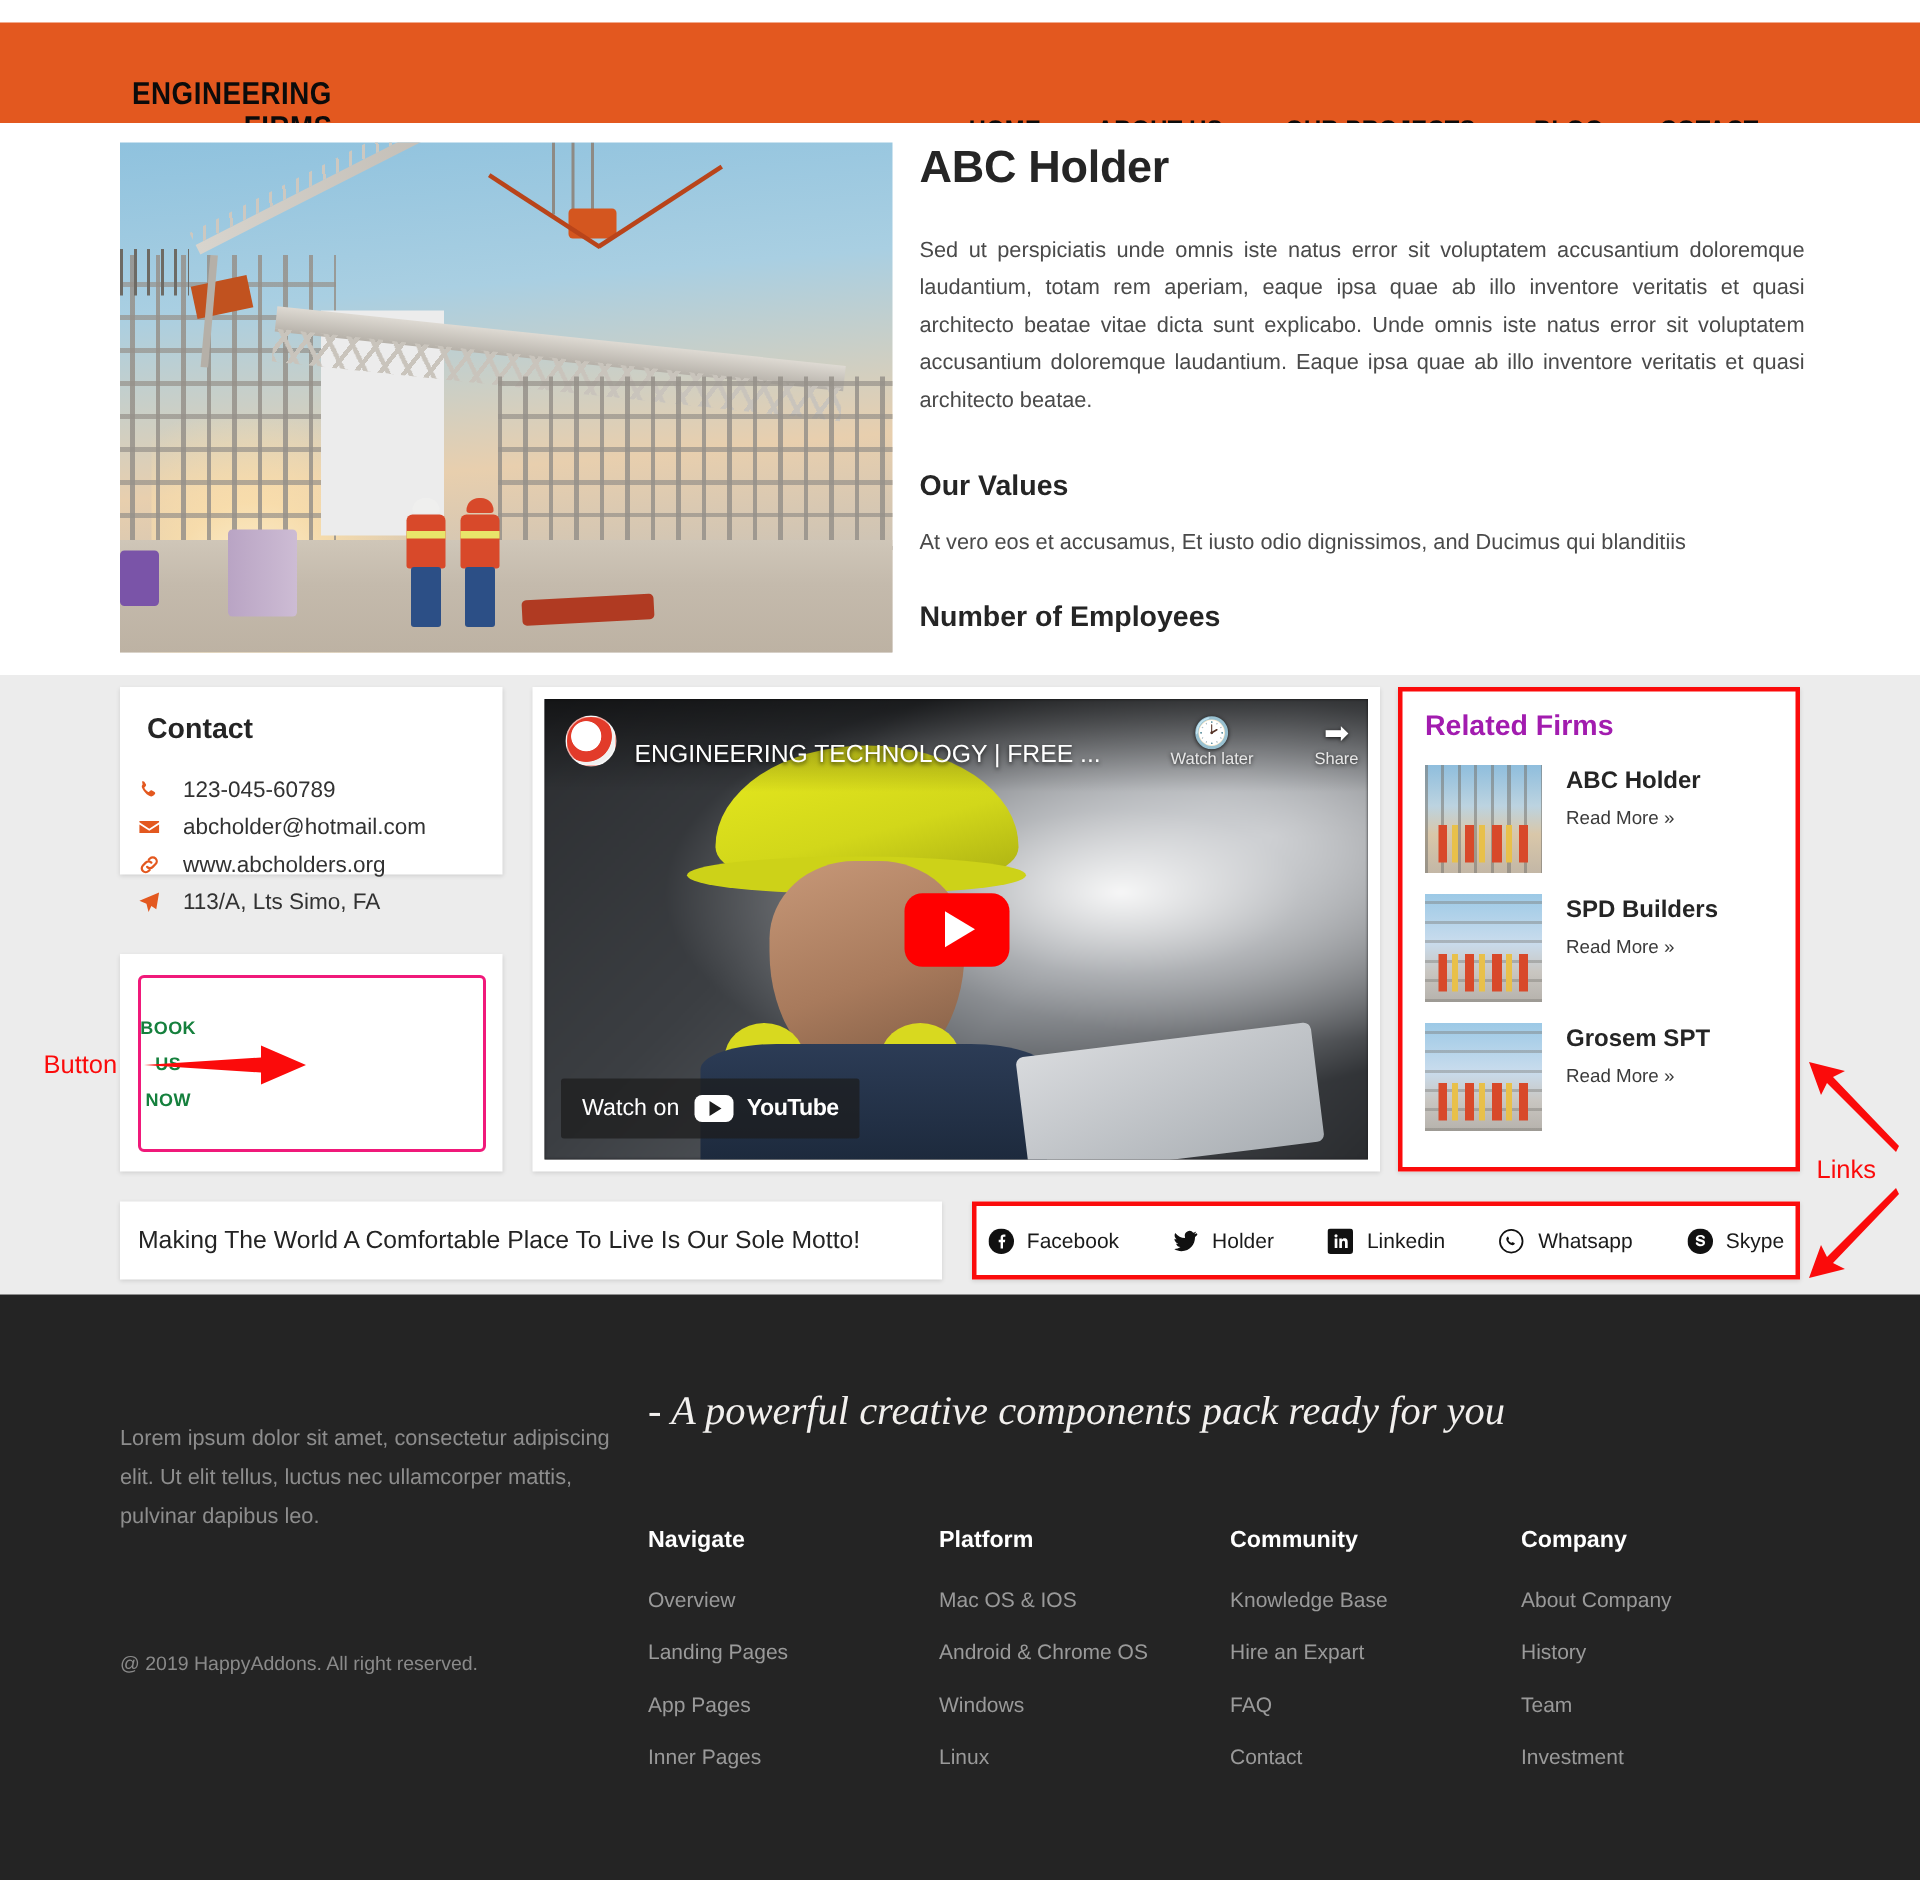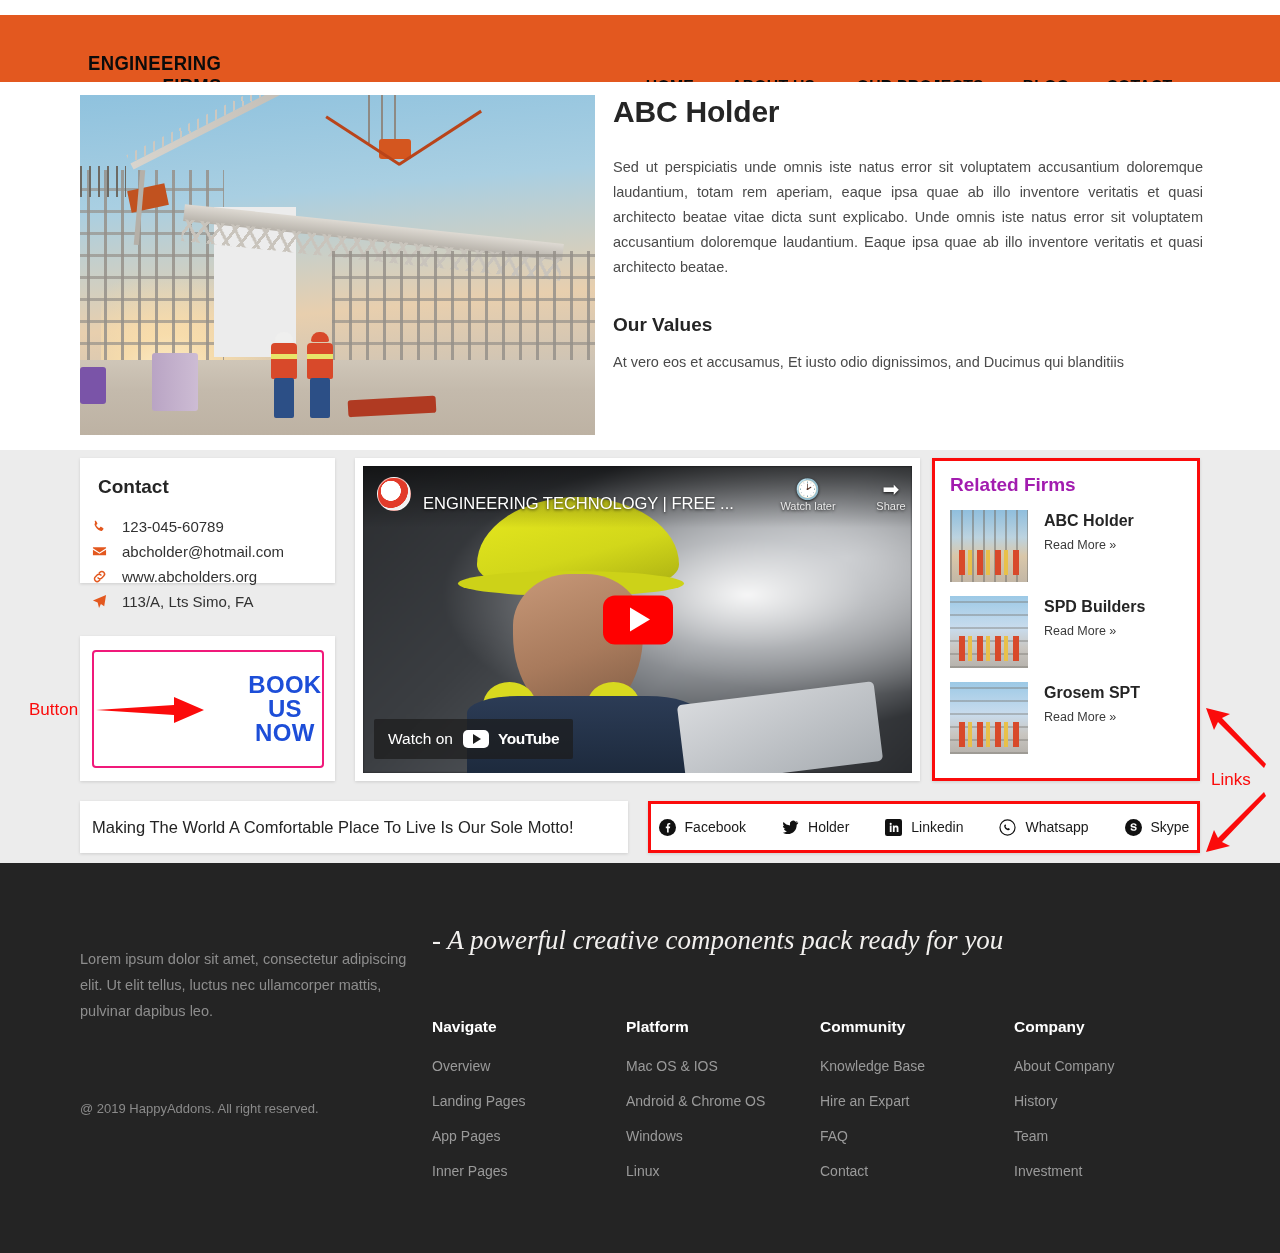--- a/index.html
+++ b/index.html
@@ -106,22 +106,22 @@
   .contact-card { position: absolute; left: 80px; top: 8px; width: 255px; height: 125px; padding: 18px 20px 0 10px; }
   .contact-title { font-size: 19px; font-weight: bold; color: #252525; margin-left: 8px; }
   .contact-list { margin-top: 16px; list-style: none; }
   .contact-list li { display: flex; align-items: center; gap: 14px; height: 25px; }
   .ci { width: 18px; text-align: center; color: #e3581f; font-size: 14px; display: inline-flex; justify-content: center; }
   .contact-list span.val { font-size: 15px; color: #323232; }
 
   .btn-card { position: absolute; left: 80px; top: 186px; width: 255px; height: 145px; display: flex; align-items: center; justify-content: center; }
   .book-btn {
     width: 232px; height: 118px; border: 2px solid #f0197a; border-radius: 4px;
-    display: flex; align-items: center; justify-content: flex-end;
-    color: #1d4ed8; font-weight: bold; font-size: 24px; line-height: 24px;
+    display: flex; align-items: center; justify-content: flex-start;
+    color: #15803d; font-weight: bold; font-size: 12px; line-height: 24px;
     text-align: center; background: transparent; cursor: pointer; letter-spacing: .3px;
   }
 
   .video-card { position: absolute; left: 355px; top: 8px; width: 565px; height: 323px; padding: 8px; }
   .video-frame { position: relative; width: 100%; height: 100%; overflow: hidden; background: #1d1d1f; }
   .vbg {
     position: absolute; inset: 0;
     background:
       radial-gradient(ellipse at 70% 42%, rgba(255,255,255,.92) 0%, rgba(230,232,235,.55) 22%, rgba(60,62,66,0) 56%),
       radial-gradient(ellipse at 88% 30%, rgba(245,246,248,.6) 0%, rgba(40,42,45,0) 45%),
@@ -266,20 +266,21 @@
         <span class="stripe"></span>
         <span class="legs"></span>
       </div>
     </div>
 
     <div class="hero-body">
       <h1 class="hero-title">ABC Holder</h1>
       <p class="hero-para">Sed ut perspiciatis unde omnis iste natus error sit voluptatem accusantium doloremque laudantium, totam rem aperiam, eaque ipsa quae ab illo inventore veritatis et quasi architecto beatae vitae dicta sunt explicabo. Unde omnis iste natus error sit voluptatem accusantium doloremque laudantium. Eaque ipsa quae ab illo inventore veritatis et quasi architecto beatae.</p>
       <h3 class="sub-head">Our Values</h3>
       <p class="sub-para">At vero eos et accusamus, Et iusto odio dignissimos, and Ducimus qui blanditiis</p>
+      <h3 class="sub-head second">Number of Employees</h3>
     </div>
   </div>
 
   <div class="mid">
 
     <div class="card contact-card">
       <div class="contact-title">Contact</div>
       <ul class="contact-list">
         <li>
           <span class="ci">

